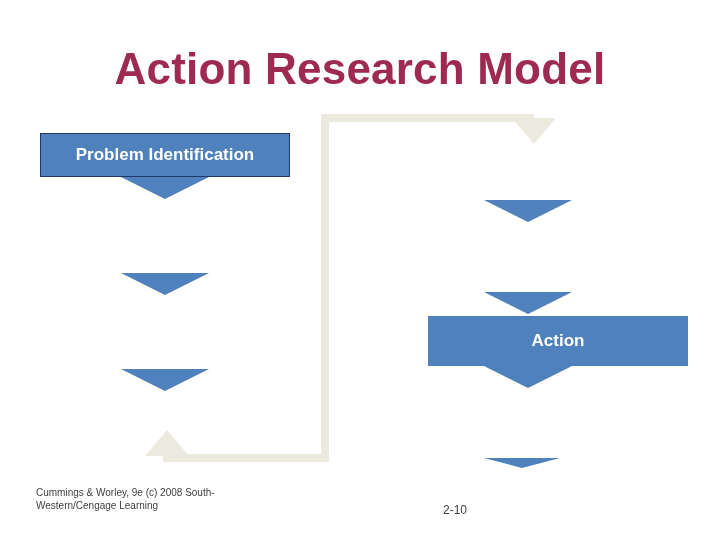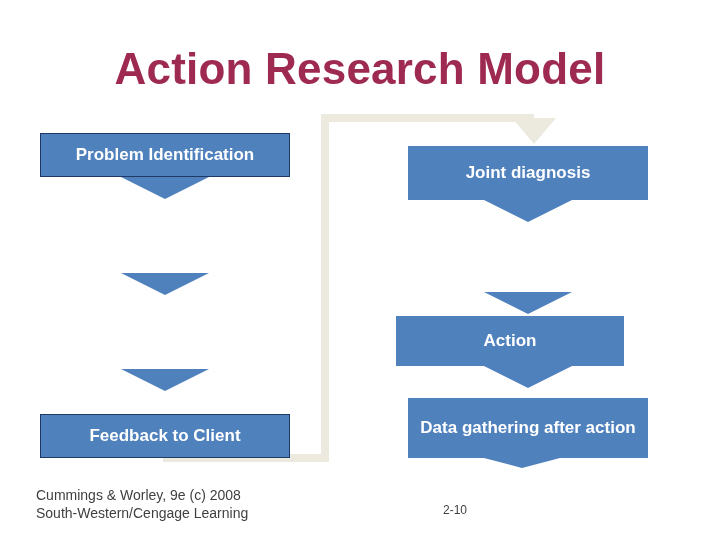--- a/index.html
+++ b/index.html
@@ -65,21 +65,21 @@
     border-left: 44px solid transparent;
     border-right: 44px solid transparent;
     border-top: 22px solid #4f81bd;
   }
 
   .footer {
     position: absolute;
     left: 36px;
     top: 487px;
     width: 230px;
-    font-size: 14px;
+    font-size: 10px;
     color: #3f3f3f;
     line-height: 1.25;
   }
   .pagenum {
     position: absolute;
     left: 420px;
     top: 503px;
     width: 70px;
     text-align: center;
     font-size: 12px;
@@ -101,37 +101,28 @@
 
   <div class="arrow-box bordered" style="left:40px; top:133px; width:250px; height:44px;">
     <span>Problem Identification</span>
   </div>
   <div class="tail" style="left:121px; top:177px;"></div>
 
   <div class="tail" style="left:121px; top:273px;"></div>
 
   <div class="tail" style="left:121px; top:369px;"></div>
 
-  <div class="arrow-box bordered" style="left:40px; top:414px; width:250px; height:44px;">
-    <span>Feedback to Client</span>
-  </div>
 
-  <div class="arrow-box" style="left:408px; top:146px; width:240px; height:54px;">
-    <span>Joint diagnosis</span>
-  </div>
   <div class="tail" style="left:484px; top:200px;"></div>
 
   <div class="tail" style="left:484px; top:292px;"></div>
 
-  <div class="arrow-box" style="left:396px; top:316px; width:228px; height:50px;">
+  <div class="arrow-box" style="left:428px; top:316px; width:260px; height:50px;">
     <span>Action</span>
   </div>
   <div class="tail" style="left:484px; top:366px;"></div>
 
-  <div class="arrow-box" style="left:408px; top:398px; width:240px; height:60px;">
-    <span>Data gathering after action</span>
-  </div>
   <div class="tail" style="left:484px; top:458px; border-left-width:38px; border-right-width:38px; border-top-width:10px;"></div>
 
   <div class="footer">Cummings &amp; Worley, 9e (c) 2008 South-Western/Cengage Learning</div>
   <div class="pagenum">2-10</div>
 
 </div>
 
 </body></html>

